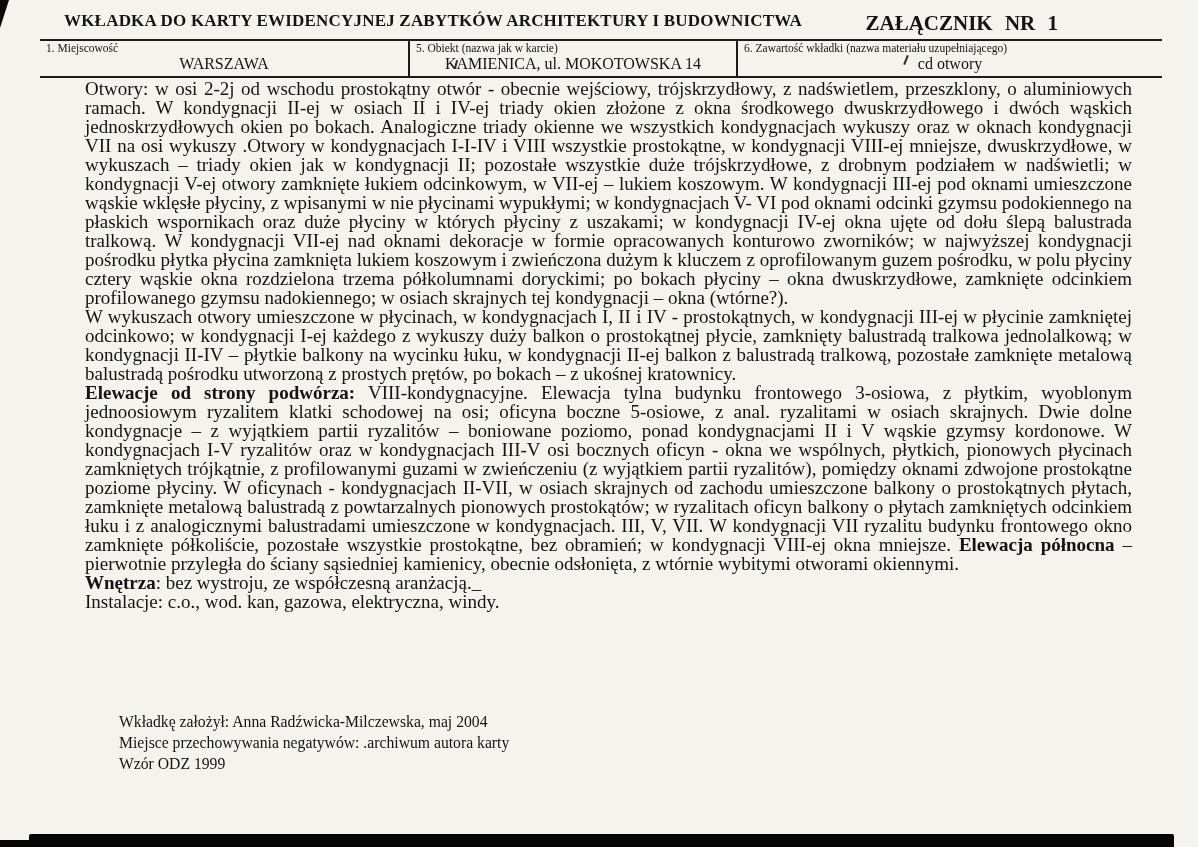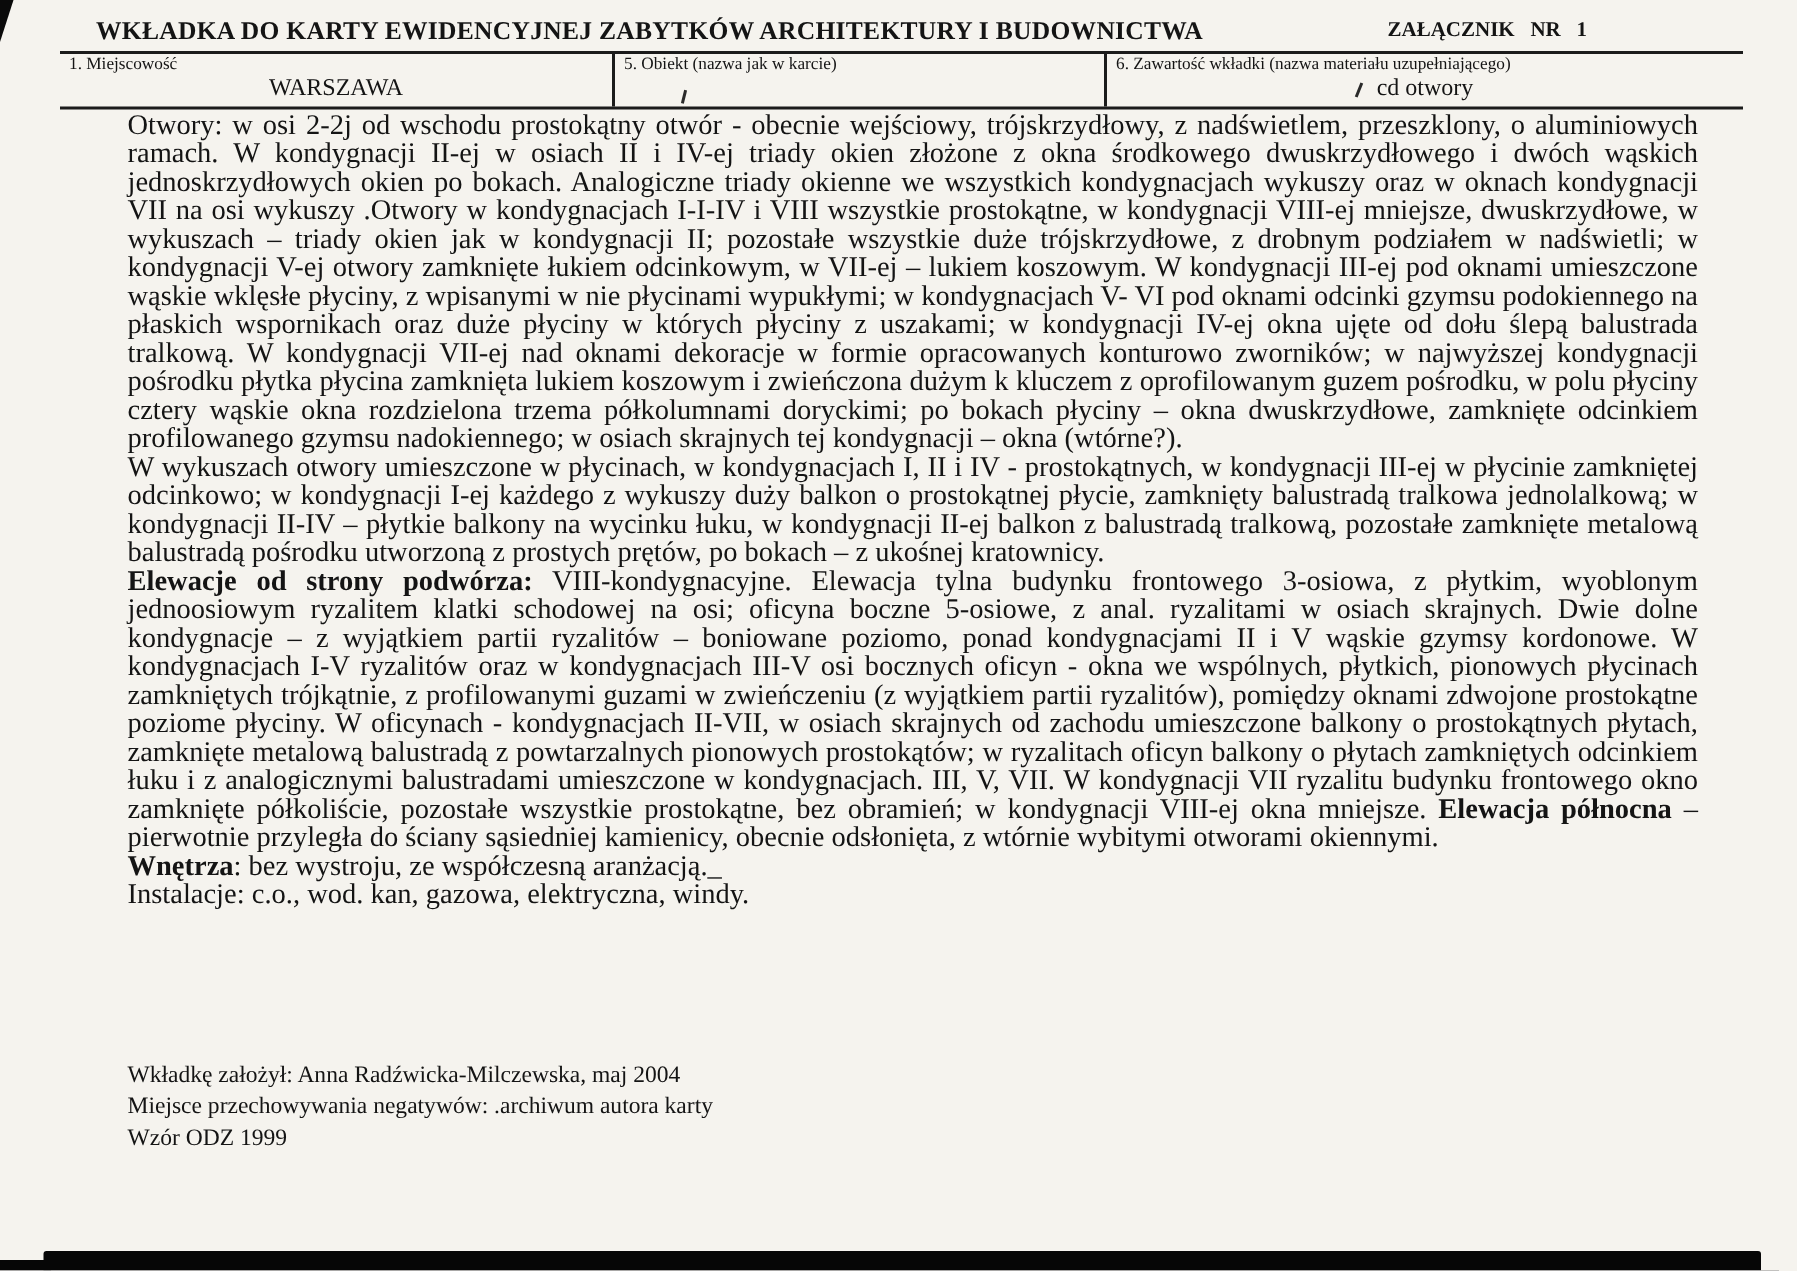--- a/index.html
+++ b/index.html
@@ -27,25 +27,25 @@
   .stray-mark-1 {
     position:absolute; left:455px; top:60px; width:2px; height:9px;
     background:#2a2a2a; transform:rotate(14deg);
   }
   .stray-mark-2 {
     position:absolute; left:905px; top:55px; width:2px; height:10px;
     background:#2a2a2a; transform:rotate(22deg);
   }
   
   .doc-header {
-    display:flex; justify-content:space-between; align-items:center;
+    display:flex; justify-content:space-between; align-items:flex-start;
     padding:11px 140px 3px 64px;
   }
   .doc-title { font-weight:bold; font-size:17px; letter-spacing:0.2px; white-space:nowrap; }
-  .doc-annex { font-weight:bold; font-size:14px; word-spacing:7px; white-space:nowrap; }
+  .doc-annex { font-weight:bold; font-size:21px; word-spacing:7px; white-space:nowrap; }
   
   .fields-row {
     display:flex;
     margin:0 36px 0 40px;
     border-top:2px solid #1b1b1b;
     border-bottom:2px solid #1b1b1b;
   }
   .field-cell { padding:1px 6px 3px; }
   .field-cell.c1 { width:368px; }
   .field-cell.c2 { width:328px; border-left:2px solid #1b1b1b; }
@@ -58,21 +58,21 @@
   .doc-body {
     padding:1px 66px 0 85px;
     font-size:19px; line-height:19px;
     text-align:justify;
   }
   .doc-body p { margin:0; }
   .b { font-weight:bold; }
   
   .doc-footer {
     margin-top:100px;
-    padding-left:85px;
+    padding-left:119px;
     font-size:15.7px; line-height:21px;
   }
 </style>
 </head>
 <body>
 
 <div class="page">
 
   <div class="corner-mark-tl"></div>
 
@@ -81,20 +81,21 @@
     <div class="doc-annex">ZAŁĄCZNIK NR 1</div>
   </header>
 
   <div class="fields-row">
     <div class="field-cell c1">
       <div class="field-label">1. Miejscowość</div>
       <div class="field-value">WARSZAWA</div>
     </div>
     <div class="field-cell c2">
       <div class="field-label">5. Obiekt (nazwa jak w karcie)</div>
+      <div class="field-value">KAMIENICA, ul. MOKOTOWSKA 14</div>
     </div>
     <div class="field-cell c3">
       <div class="field-label">6. Zawartość wkładki (nazwa materiału uzupełniającego)</div>
       <div class="field-value">cd otwory</div>
     </div>
   </div>
 
   <div class="stray-mark-1"></div>
   <div class="stray-mark-2"></div>
 

